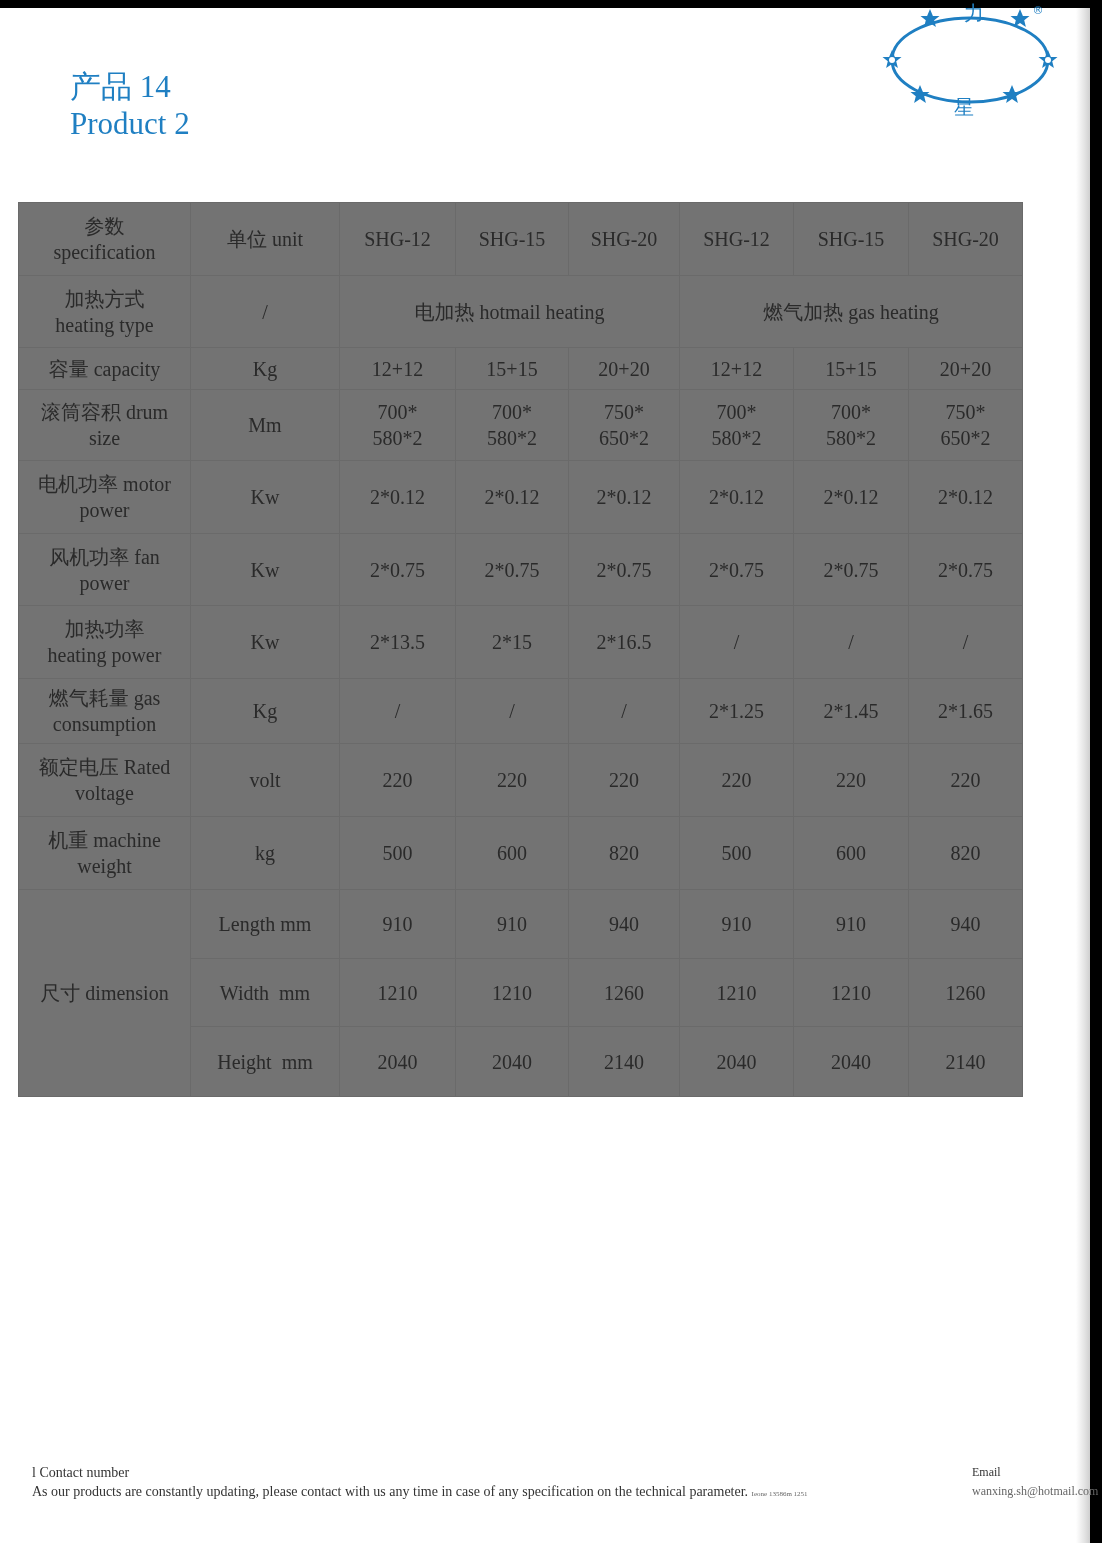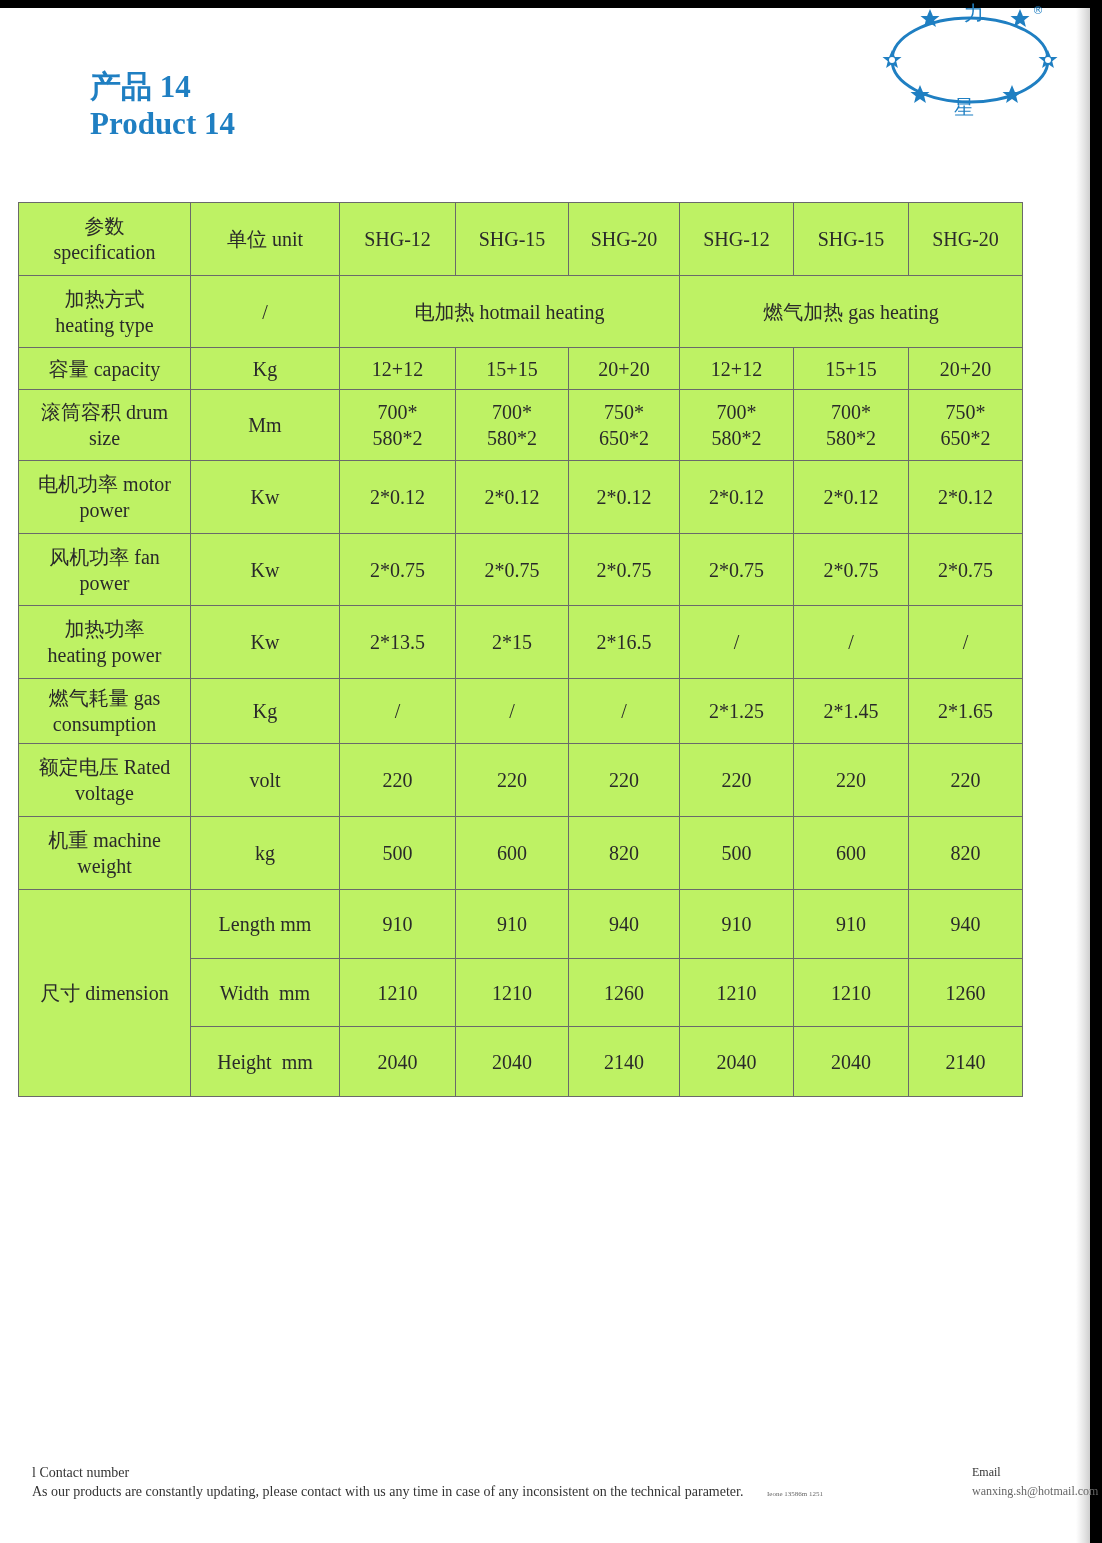--- a/index.html
+++ b/index.html
@@ -9,55 +9,55 @@
   }
   .page {
     position:absolute; left:0; top:8px; width:1090px; height:1535px;
     background:#fff;
   }
   .page-shadow {
     position:absolute; right:0; top:0; width:14px; height:100%;
     background:linear-gradient(to right,#ffffff,#e4e4e4 60%,#cfcfcf);
   }
   .title {
-    position:absolute; left:90px; color:#1f7fc2; font-weight:bold;
+    position:absolute; left:70px; color:#1f7fc2; font-weight:normal;
     font-family:"Liberation Serif", "DejaVu Serif", serif;
   }
   .title-cn { top:66px; font-size:31px; }
   .title-en { top:106px; font-size:31px; }
   .logo { position:absolute; left:878px; top:0px; width:185px; height:120px; }
 
   table.spec {
     position:absolute; left:18px; top:202px; border-collapse:collapse;
-    table-layout:fixed; width:1004px; background:#bef264;
+    table-layout:fixed; width:1004px; background:#737373;
   }
   table.spec td {
     border:1.5px solid #6a6a6a; text-align:center; vertical-align:middle;
     font-size:20px; line-height:26px; color:#2a2a2a; padding:0 4px;
   }
   td.small { font-size:15px; line-height:20px; }
   td.label { color:#3a3a3a; }
   td.slash { color:#555; font-size:18px; }
 
   .footer { position:absolute; font-size:14px; color:#333;padding-left:32px; }
   .f1 { left:0px; top:1465px; }
   .f2 { left:0px; top:1484px; }
-  .f2 .tiny { font-size:7px; color:#666;margin-left:20px; }
+  .f2 .tiny { font-size:7px; color:#666; }
   .email-label { left:940px; top:1465px; font-size:12px; }
   .email-val { left:940px; top:1484px; font-size:12px; color:#666; }
 </style>
 </head>
 <body>
 
 <div class="page">
   <div class="page-shadow"></div>
 </div>
 
 <div class="title title-cn">产品 14</div>
-<div class="title title-en">Product 14</div>
+<div class="title title-en">Product 2</div>
 
 <svg class="logo" viewBox="0 0 185 120">
   <defs>
     <polygon id="star" points="0,-10 2.9,-3.1 9.5,-3.1 4.2,1.2 5.9,8.1 0,4 -5.9,8.1 -4.2,1.2 -9.5,-3.1 -2.9,-3.1"></polygon>
   </defs>
   <ellipse cx="92" cy="60" rx="78" ry="42" fill="none" stroke="#1f7fc2" stroke-width="3"></ellipse>
   <use href="#star" x="52" y="19" fill="#1f7fc2"></use>
   <use href="#star" x="142" y="19" fill="#1f7fc2"></use>
   <use href="#star" x="14" y="60" fill="#1f7fc2"></use>
   <circle cx="14" cy="60" r="3" fill="#fff"></circle>
@@ -249,17 +249,17 @@
     <td>2140</td>
     <td>2040</td>
     <td>2040</td>
     <td>2140</td>
   </tr>
 </tbody>
   </table>
 
 <div class="footer f1">l Contact number</div>
 <div class="footer f2">
-  <span>As our products are constantly updating, please contact with us any time in case of any inconsistent on the technical parameter.</span>
+  <span>As our products are constantly updating, please contact with us any time in case of any specification on the technical parameter.</span>
   <span class="tiny">Ieone 13586m 1251</span>
 </div>
 <div class="footer email-label">Email</div>
 <div class="footer email-val">wanxing.sh@hotmail.com</div>
 
 </body></html>

